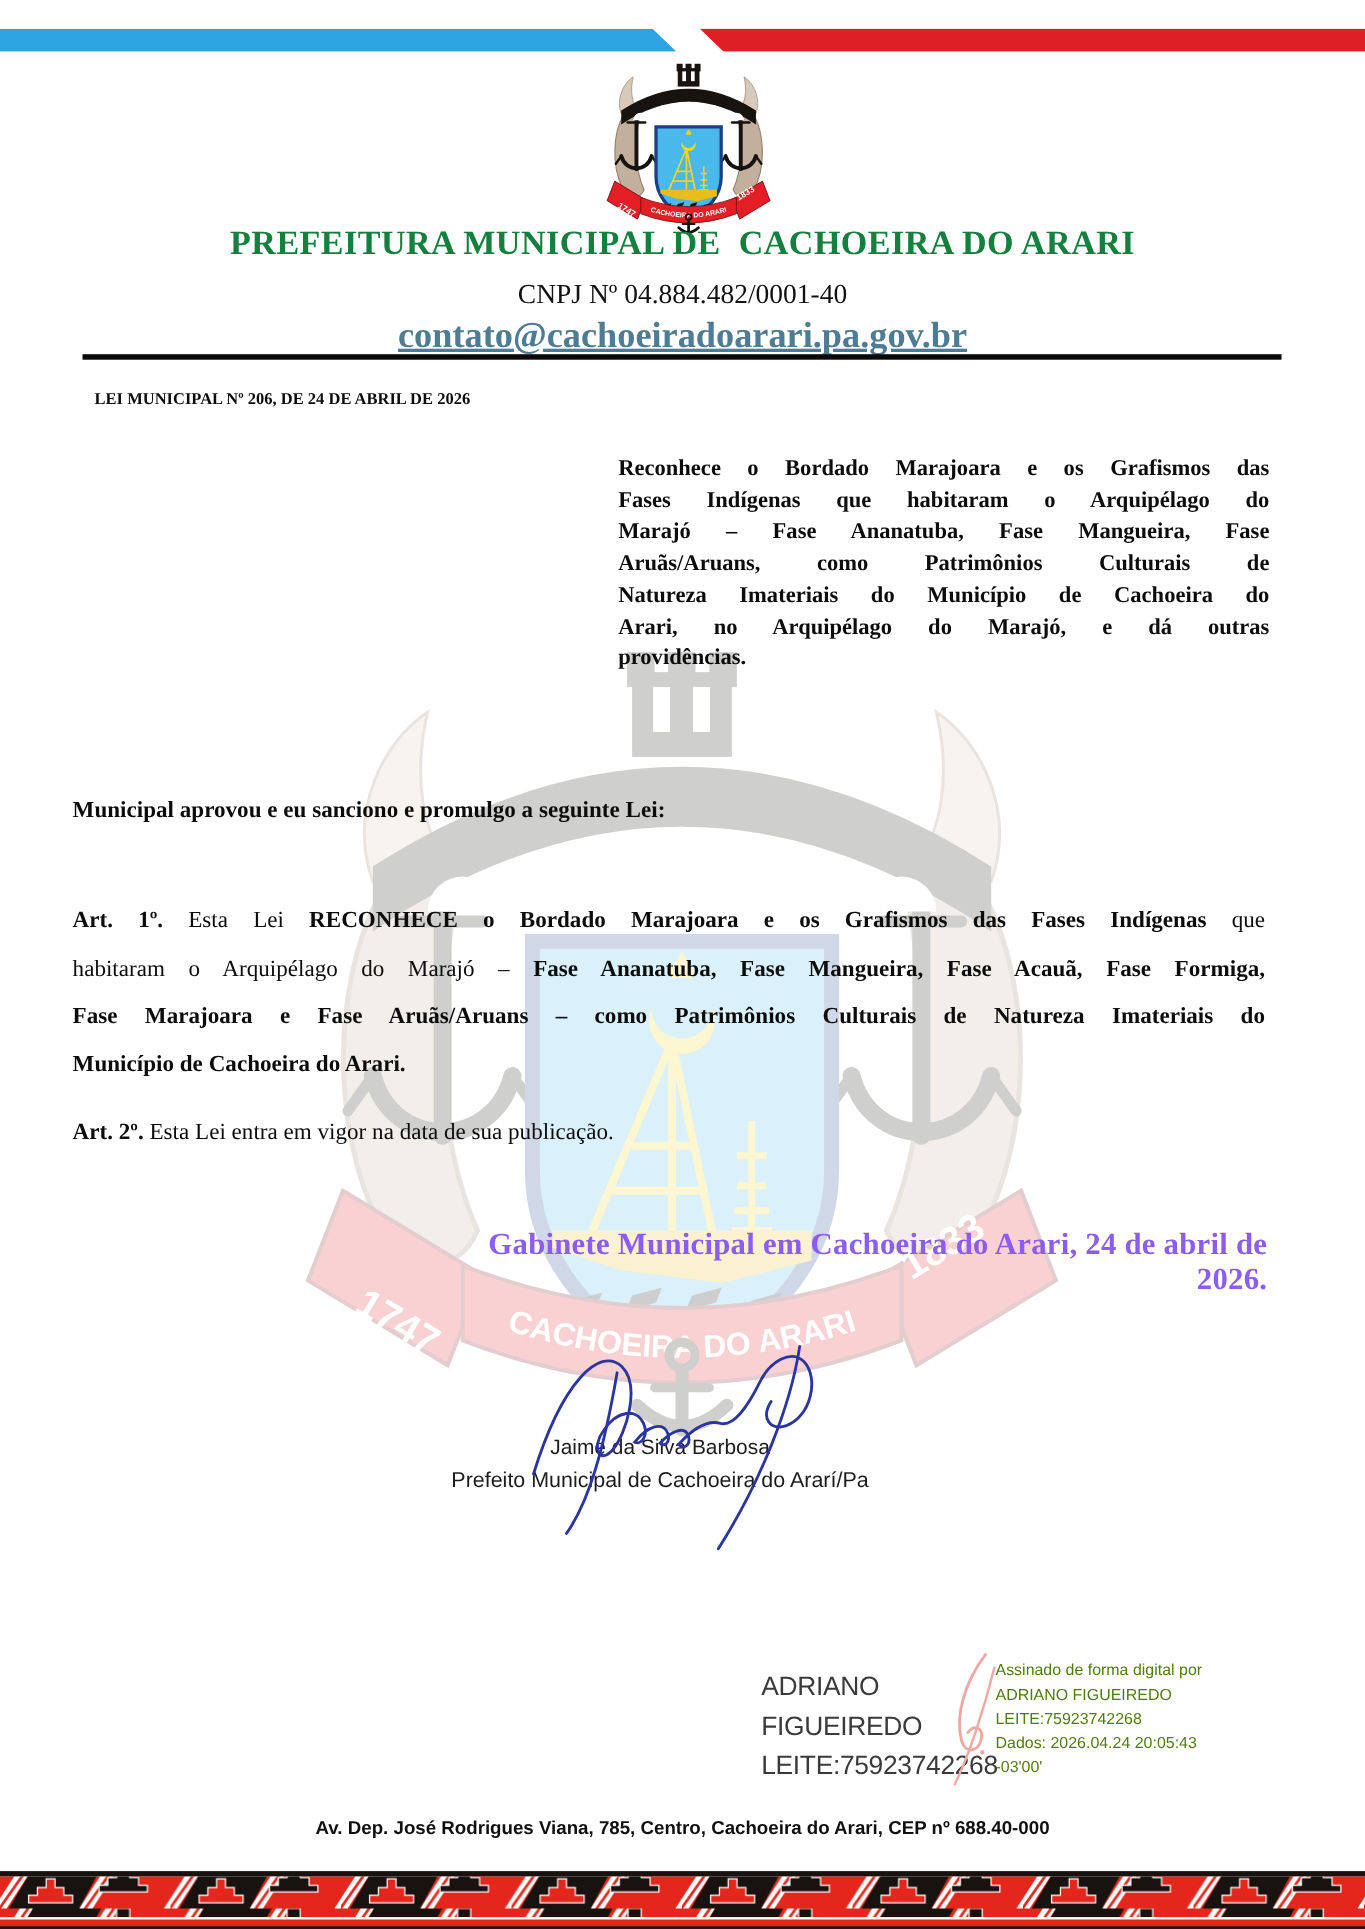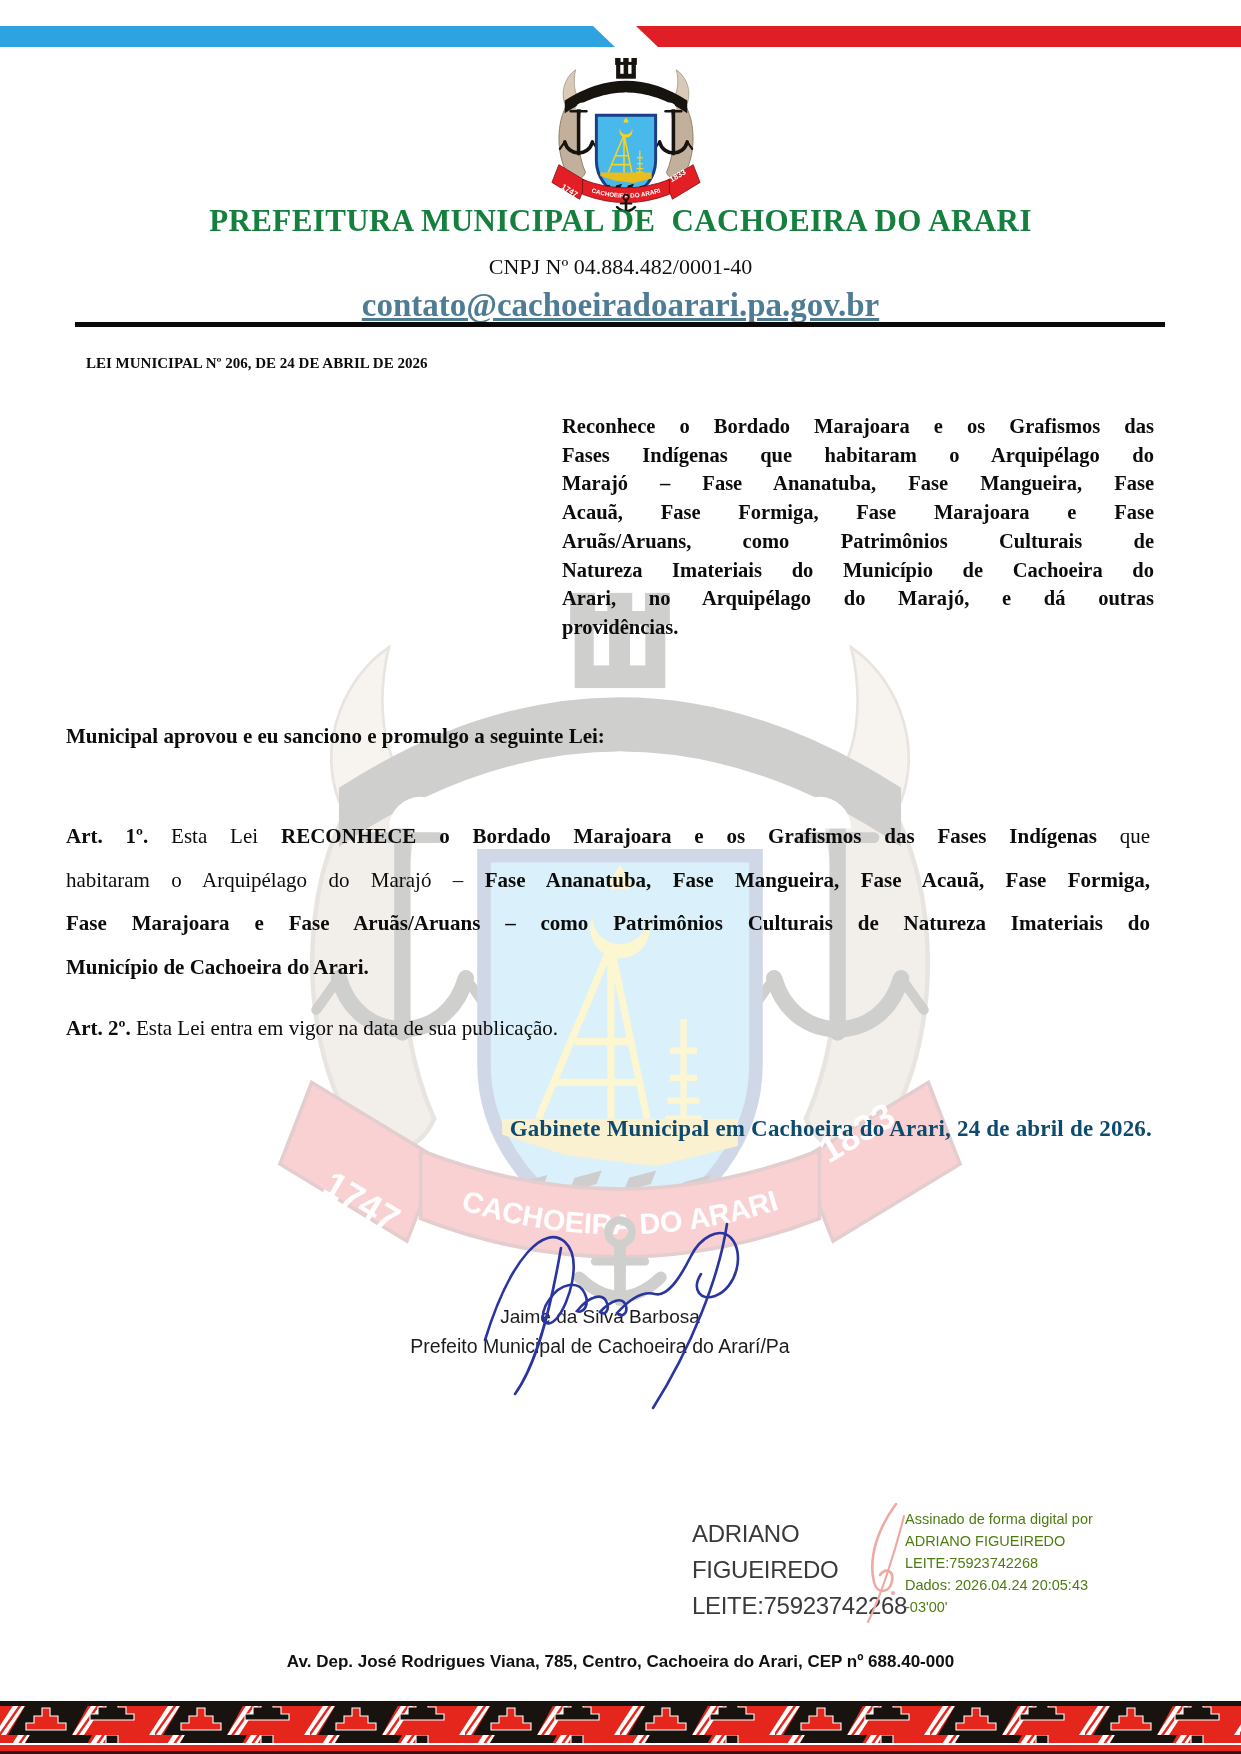--- a/index.html
+++ b/index.html
@@ -7,38 +7,38 @@
         font-family:"Liberation Serif",serif;overflow:hidden;}
   
   .band{position:absolute;top:26px;left:0;width:1241px;height:21px;}
   .band .blue{position:absolute;inset:0;background:#2ea3e1;
         clip-path:polygon(0 0,593px 0,615px 100%,0 100%);}
   .band .red{position:absolute;inset:0;background:#e01e25;
         clip-path:polygon(636px 0,100% 0,100% 100%,658px 100%);}
   
   .title{position:absolute;top:203px;left:0;width:100%;text-align:center;
          font-weight:bold;font-size:31px;letter-spacing:.4px;color:#15803d;white-space:pre-wrap;}
-  .cnpj{position:absolute;top:254px;left:0;width:100%;text-align:center;font-size:22px;color:#111;}
+  .cnpj{position:absolute;top:254px;left:0;width:100%;text-align:center;font-size:25px;color:#111;}
   .email-row{position:absolute;top:287px;left:0;width:100%;text-align:center;}
   .email-row a{font-size:33px;font-weight:bold;color:#4e7c94;text-decoration:underline;}
   .rule{position:absolute;top:322px;left:75px;width:1090px;height:5px;background:#0a0a0a;}
   
   .law-heading{position:absolute;top:355px;left:86px;font-size:15px;font-weight:bold;color:#0c0c0c;}
   
   .ementa{position:absolute;top:412px;left:562px;width:592px;font-size:20.5px;font-weight:bold;color:#0c0c0c;}
   .jblock .ln{text-align:justify;text-align-last:justify;}
   .jblock .ln.last{text-align-last:left;}
   .ementa .ln{line-height:28.7px;}
   
   .para{position:absolute;left:66px;width:1084px;font-size:21px;color:#0c0c0c;}
   .p1{top:716px;} .p1 .ln{line-height:40px;}
   .art1{top:815px;} .art1 .ln{line-height:43.5px;}
   .art2{top:1007px;} .art2 .ln{line-height:43px;}
   .dateline{position:absolute;top:1116px;left:400px;width:752px;text-align:right;
-            font-size:23px;font-weight:bold;color:#0c4a6e;letter-spacing:.2px;}
+            font-size:28px;font-weight:bold;color:#8b5cf6;letter-spacing:.2px;}
   
   .sig-name,.sig-role{position:absolute;left:345px;width:510px;text-align:center;
             font-family:"Liberation Sans",sans-serif;color:#1c1c1c;}
   .sig-name{top:1306px;font-size:19px;}
   .sig-role{top:1335px;font-size:19.5px;}
   .handsig{position:absolute;left:455px;top:1208px;z-index:5;}
   
   .dsig-subject{position:absolute;left:692px;top:1516px;width:260px;
             font-family:"Liberation Sans",sans-serif;font-size:24px;color:#3a3a3a;
             line-height:36px;letter-spacing:-0.3px;}
@@ -167,21 +167,20 @@
       <a href="#">contato@cachoeiradoarari.pa.gov.br</a>
     </div>
     <div class="rule"></div>
 
     <div class="law-heading">LEI MUNICIPAL Nº 206, DE 24 DE ABRIL DE 2026</div>
 
     <div class="ementa jblock">
         <div class="ln"><span style="font-weight: bold;">Reconhece o Bordado Marajoara e os Grafismos das</span></div>
         <div class="ln"><span style="font-weight: bold;">Fases Indígenas que habitaram o Arquipélago do</span></div>
         <div class="ln"><span style="font-weight: bold;">Marajó – Fase Ananatuba, Fase Mangueira, Fase</span></div>
-        <div class="ln"><span style="font-weight: bold;">Acauã, Fase Formiga, Fase Marajoara e Fase</span></div>
         <div class="ln"><span style="font-weight: bold;">Aruãs/Aruans, como Patrimônios Culturais de</span></div>
         <div class="ln"><span style="font-weight: bold;">Natureza Imateriais do Município de Cachoeira do</span></div>
         <div class="ln"><span style="font-weight: bold;">Arari, no Arquipélago do Marajó, e dá outras</span></div>
         <div class="ln last"><span style="font-weight: bold;">providências.</span></div>
       </div>
 
     <div class="para p1 jblock">
         <div class="ln last"><span style="font-weight: bold;">Municipal aprovou e eu sanciono e promulgo a seguinte Lei:</span></div>
       </div>
     <div class="para art1 jblock">

